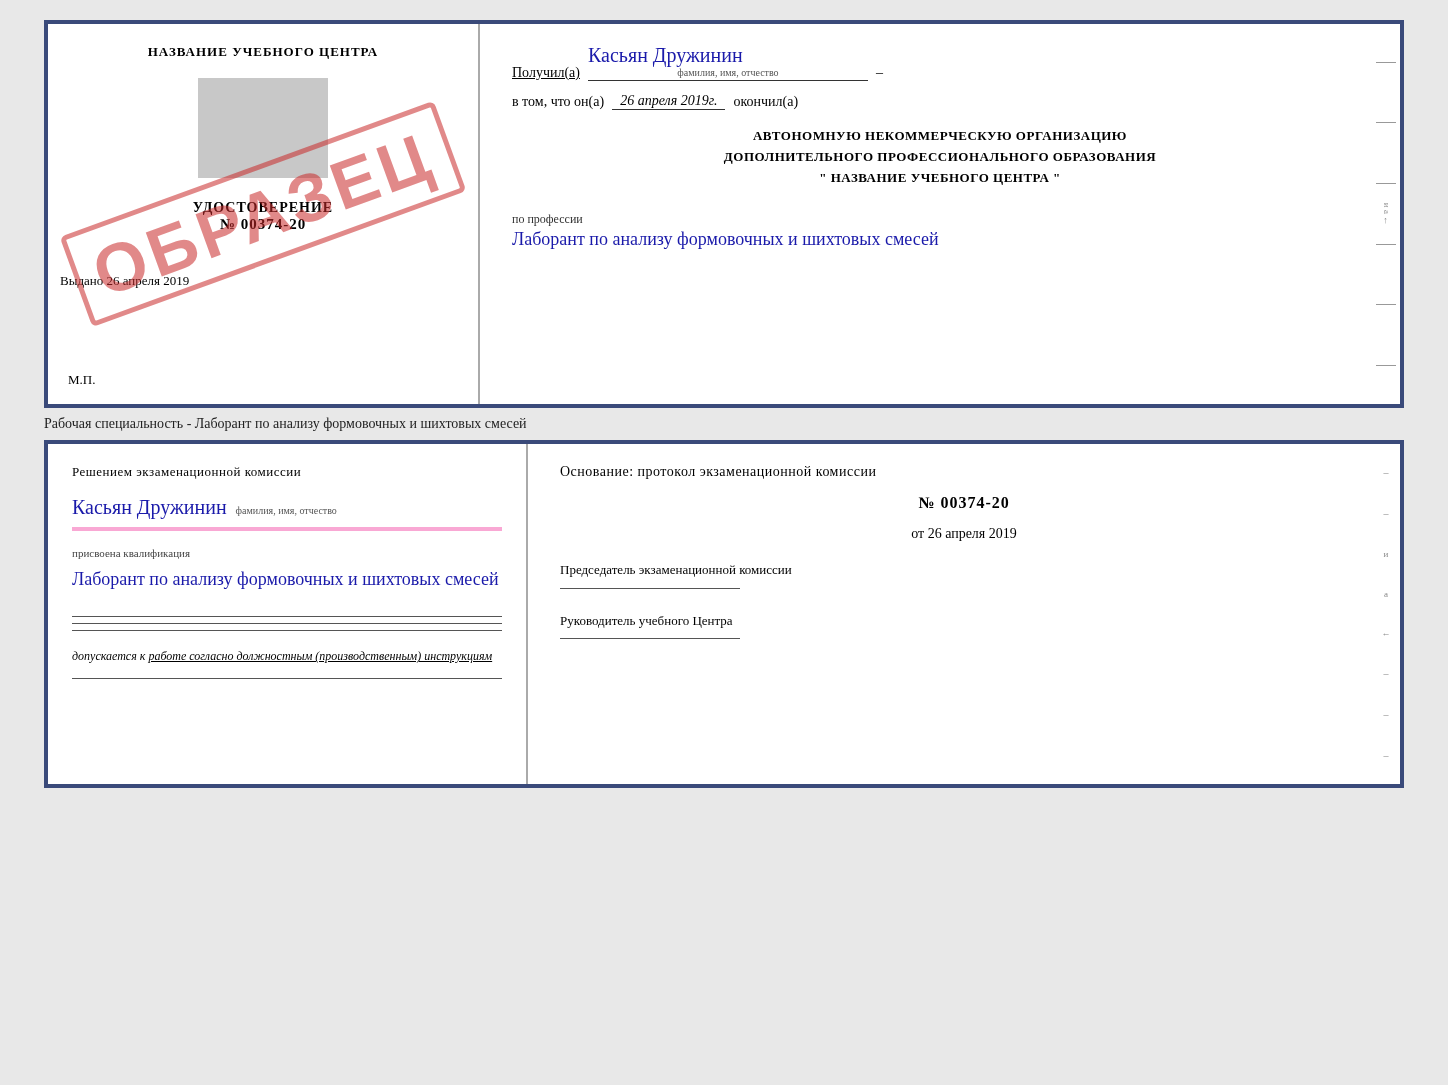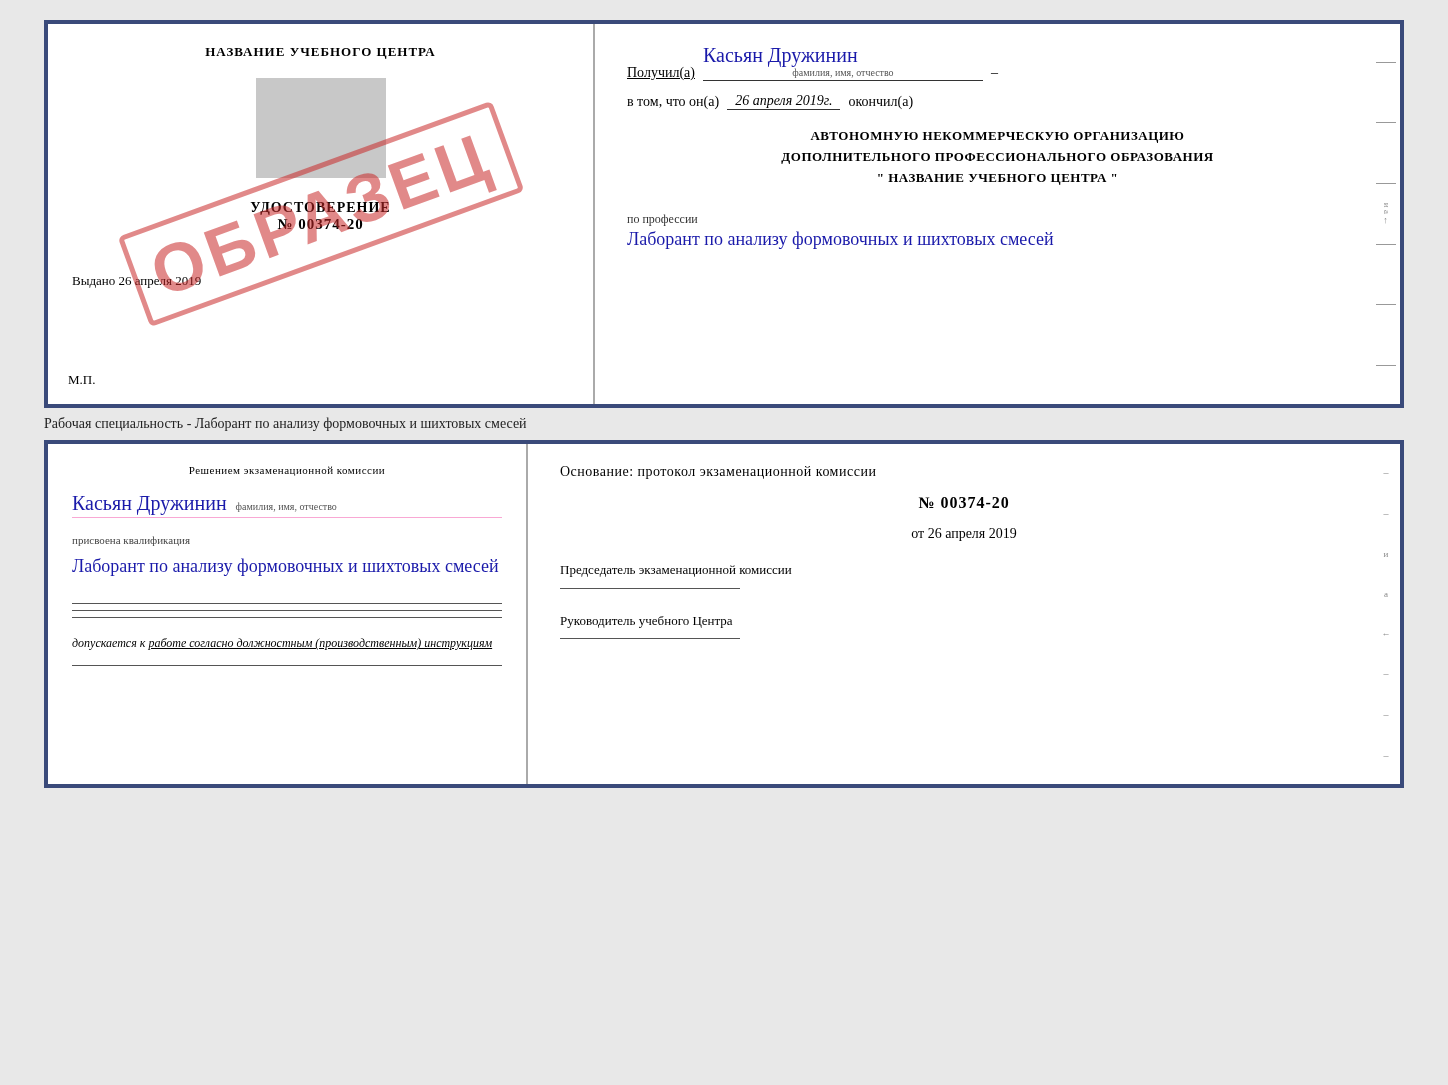--- a/index.html
+++ b/index.html
@@ -22,24 +22,24 @@
     
     .cert-top {
       display: flex;
       border: 4px solid #3a4a7a;
       background: #fff;
       position: relative;
       margin-bottom: 0;
     }
 
     .cert-top-left {
-      width: 547px;
+      width: 432px;
       min-height: 380px;
       border-right: 2px solid #aaa;
-      padding: 20px 24px;
+      padding: 20px 12px;
       position: relative;
       display: flex;
       flex-direction: column;
       align-items: center;
     }
 
     .cert-top-right {
       flex: 1;
       padding: 20px 32px;
       display: flex;
@@ -211,22 +211,22 @@
     .cert-bottom-right {
       flex: 1;
       padding: 20px 32px;
       display: flex;
       flex-direction: column;
       gap: 10px;
       position: relative;
     }
 
     .commission-title {
-      font-size: 11px;
-      text-align: center;
+      font-size: 13px;
+      text-align: left;
       letter-spacing: 0.5px;
       font-family: Liberation Serif, serif;
     }
 
     .person-name-line {
       display: flex;
       flex-direction: column;
       margin-top: 8px;
     }
 
@@ -390,21 +390,21 @@
   </div>
 
   <div class="specialty-text">Рабочая специальность - Лаборант по анализу формовочных и шихтовых смесей</div>
 
   <div class="cert-bottom">
 
     <div class="cert-bottom-left">
       <div class="commission-title">Решением экзаменационной комиссии</div>
 
       <div class="person-name-line">
-        <span style="font-family:'Segoe Script','Comic Sans MS',cursive;font-size:20px;color:#1a1aaa;border-bottom:1px solid #f9a8d4;padding-bottom:2px;">
+        <span style="font-family:'Segoe Script','Comic Sans MS',cursive;font-size:20px;color:#1a1aaa;border-bottom:4px solid #f9a8d4;padding-bottom:8px;">
           <span>Касьян Дружинин</span>
           <span style="font-size:10px;font-family:Times New Roman,serif;color:#555;font-style:normal;margin-left:4px;">фамилия, имя, отчество</span>
         </span>
       </div>
 
       <div class="qualification-label">присвоена квалификация</div>
       <div class="qualification-value">Лаборант по анализу формовочных и шихтовых смесей</div>
 
       <div class="bottom-lines" style="margin-top:16px;">
         <div class="bottom-line"></div>

